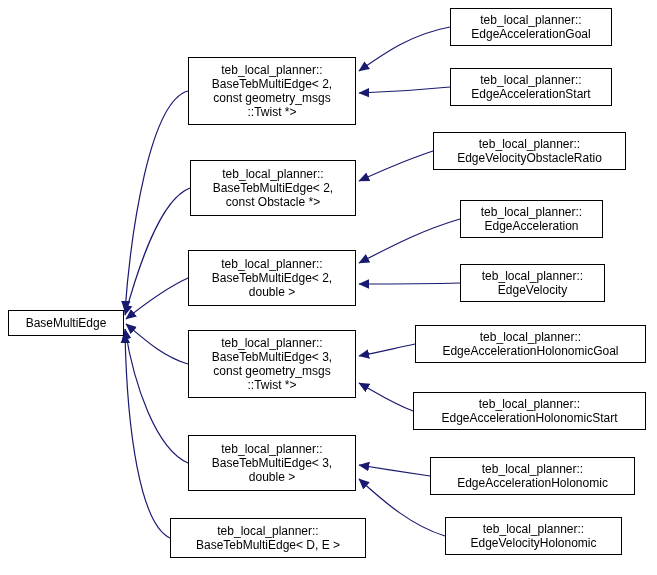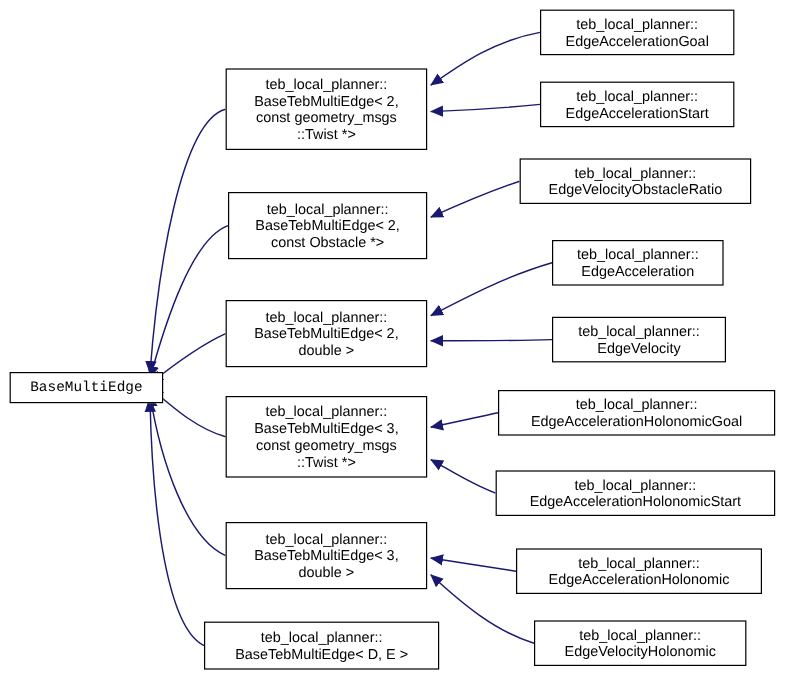--- a/index.html
+++ b/index.html
@@ -53,21 +53,21 @@
     <path class="edge" d="M450,87 C420,90 390,92 359,93" marker-end="url(#arrowhead)"></path>
     <path class="edge" d="M433,151 C406,160 383,170 359,181" marker-end="url(#arrowhead)"></path>
     <path class="edge" d="M460,219 C422,230 390,247 359,263" marker-end="url(#arrowhead)"></path>
     <path class="edge" d="M460,283 C425,284 394,284 359,284" marker-end="url(#arrowhead)"></path>
     <path class="edge" d="M415,344 C396,348 379,352 359,356" marker-end="url(#arrowhead)"></path>
     <path class="edge" d="M413,411 C392,403 377,393 359,383" marker-end="url(#arrowhead)"></path>
     <path class="edge" d="M430,476 C404,472 384,469 359,465" marker-end="url(#arrowhead)"></path>
     <path class="edge" d="M445,536 C412,526 384,502 359,479" marker-end="url(#arrowhead)"></path>
   </svg>
 
-  <div class="node" style="left:8px; top:310px; width:128px; height:26px;font-family:Liberation Mono, monospace;">BaseMultiEdge</div>
+  <div class="node" style="left:8px; top:310px; width:116px; height:26px;">BaseMultiEdge</div>
 
   <div class="node" style="left:188px; top:57px; width:168px; height:68px;">teb_local_planner::
 BaseTebMultiEdge&lt; 2,
 const geometry_msgs
 ::Twist *&gt;</div>
 
   <div class="node" style="left:190px; top:160px; width:166px; height:56px;">teb_local_planner::
 BaseTebMultiEdge&lt; 2,
 const Obstacle *&gt;</div>
 

